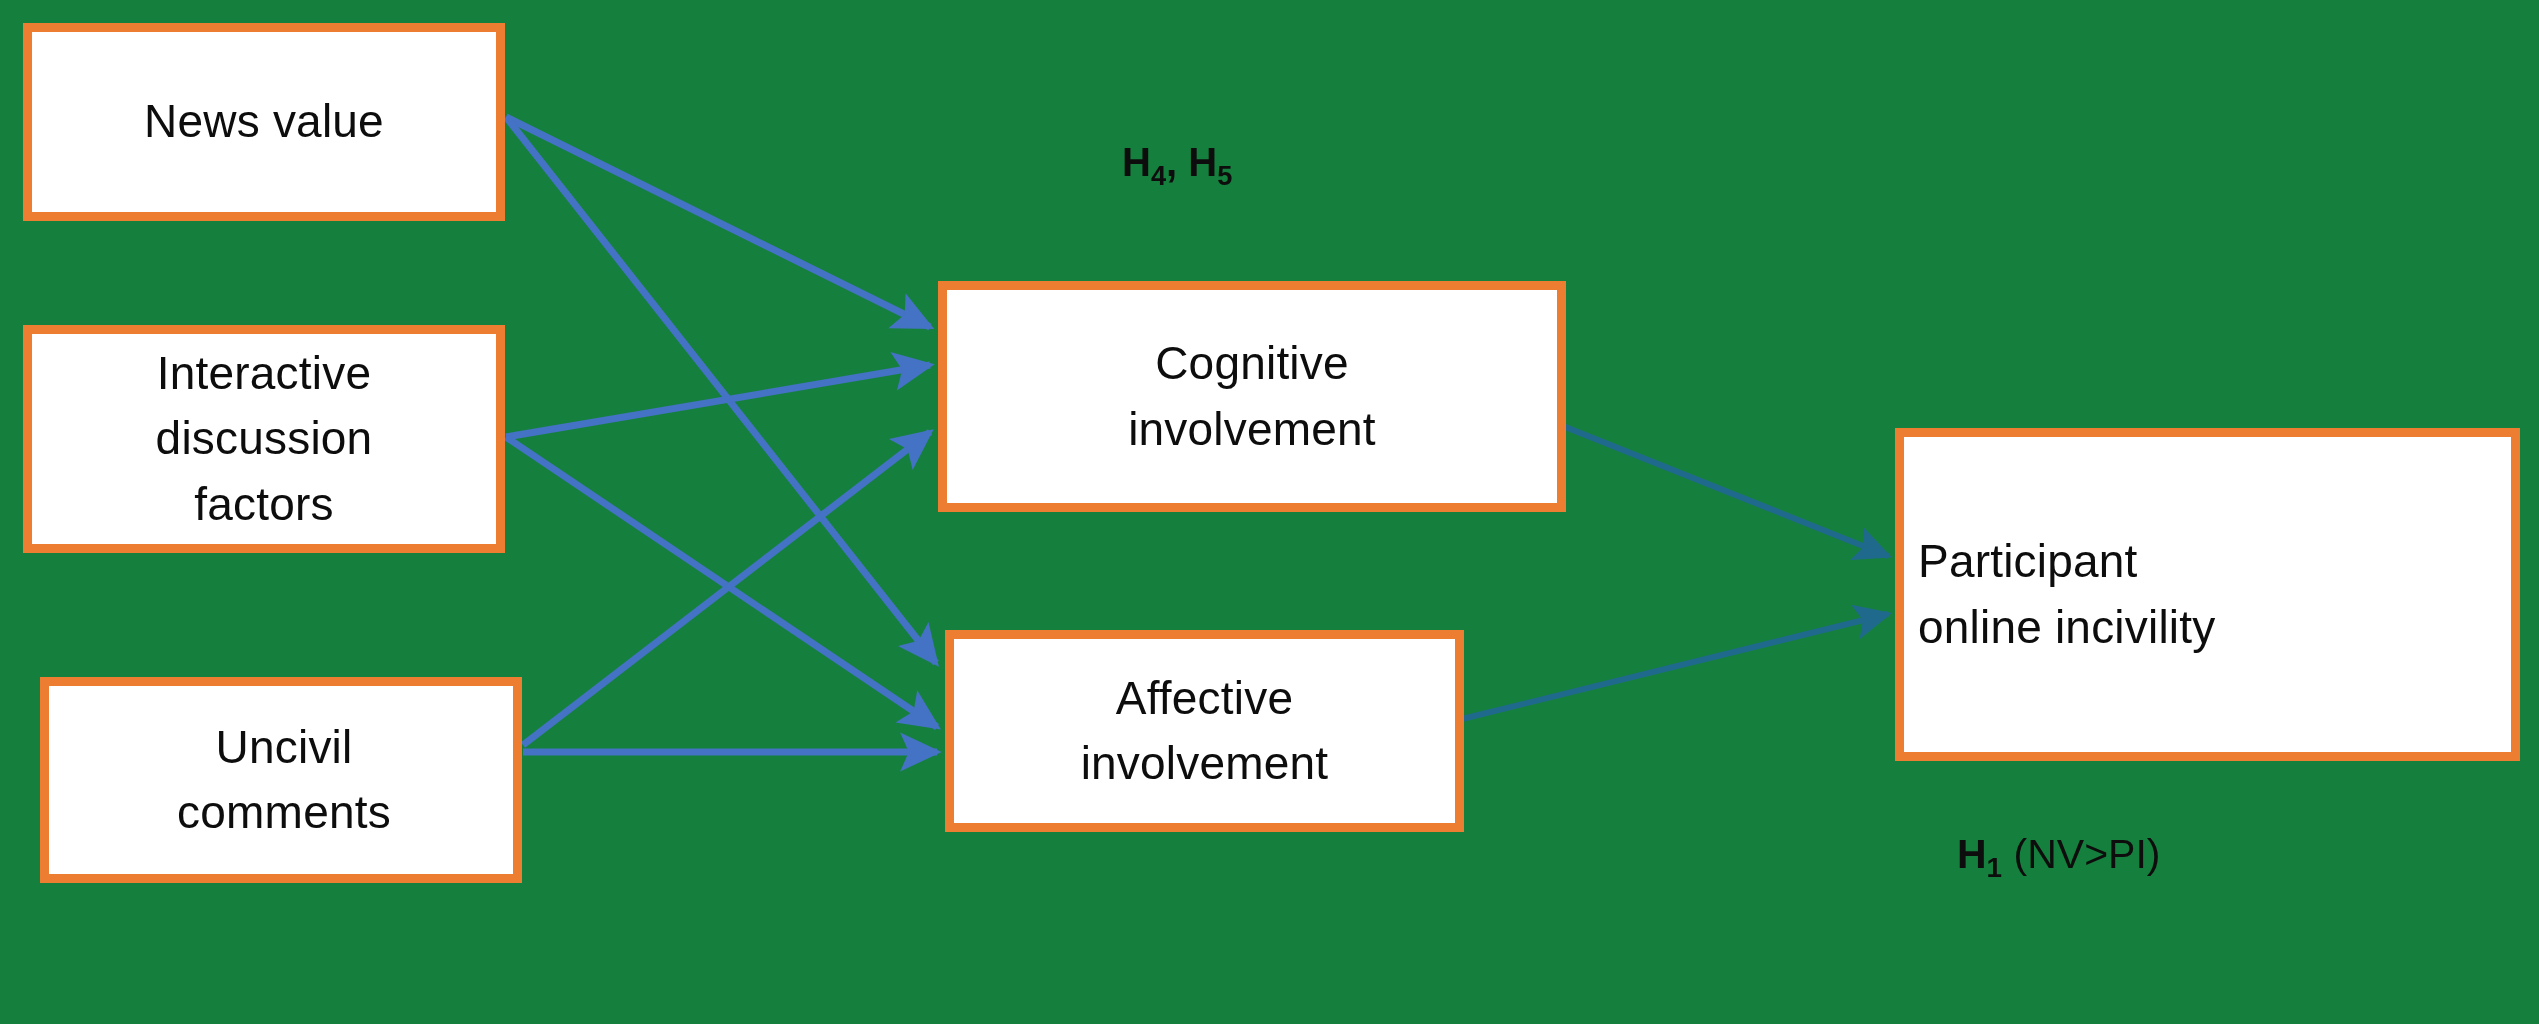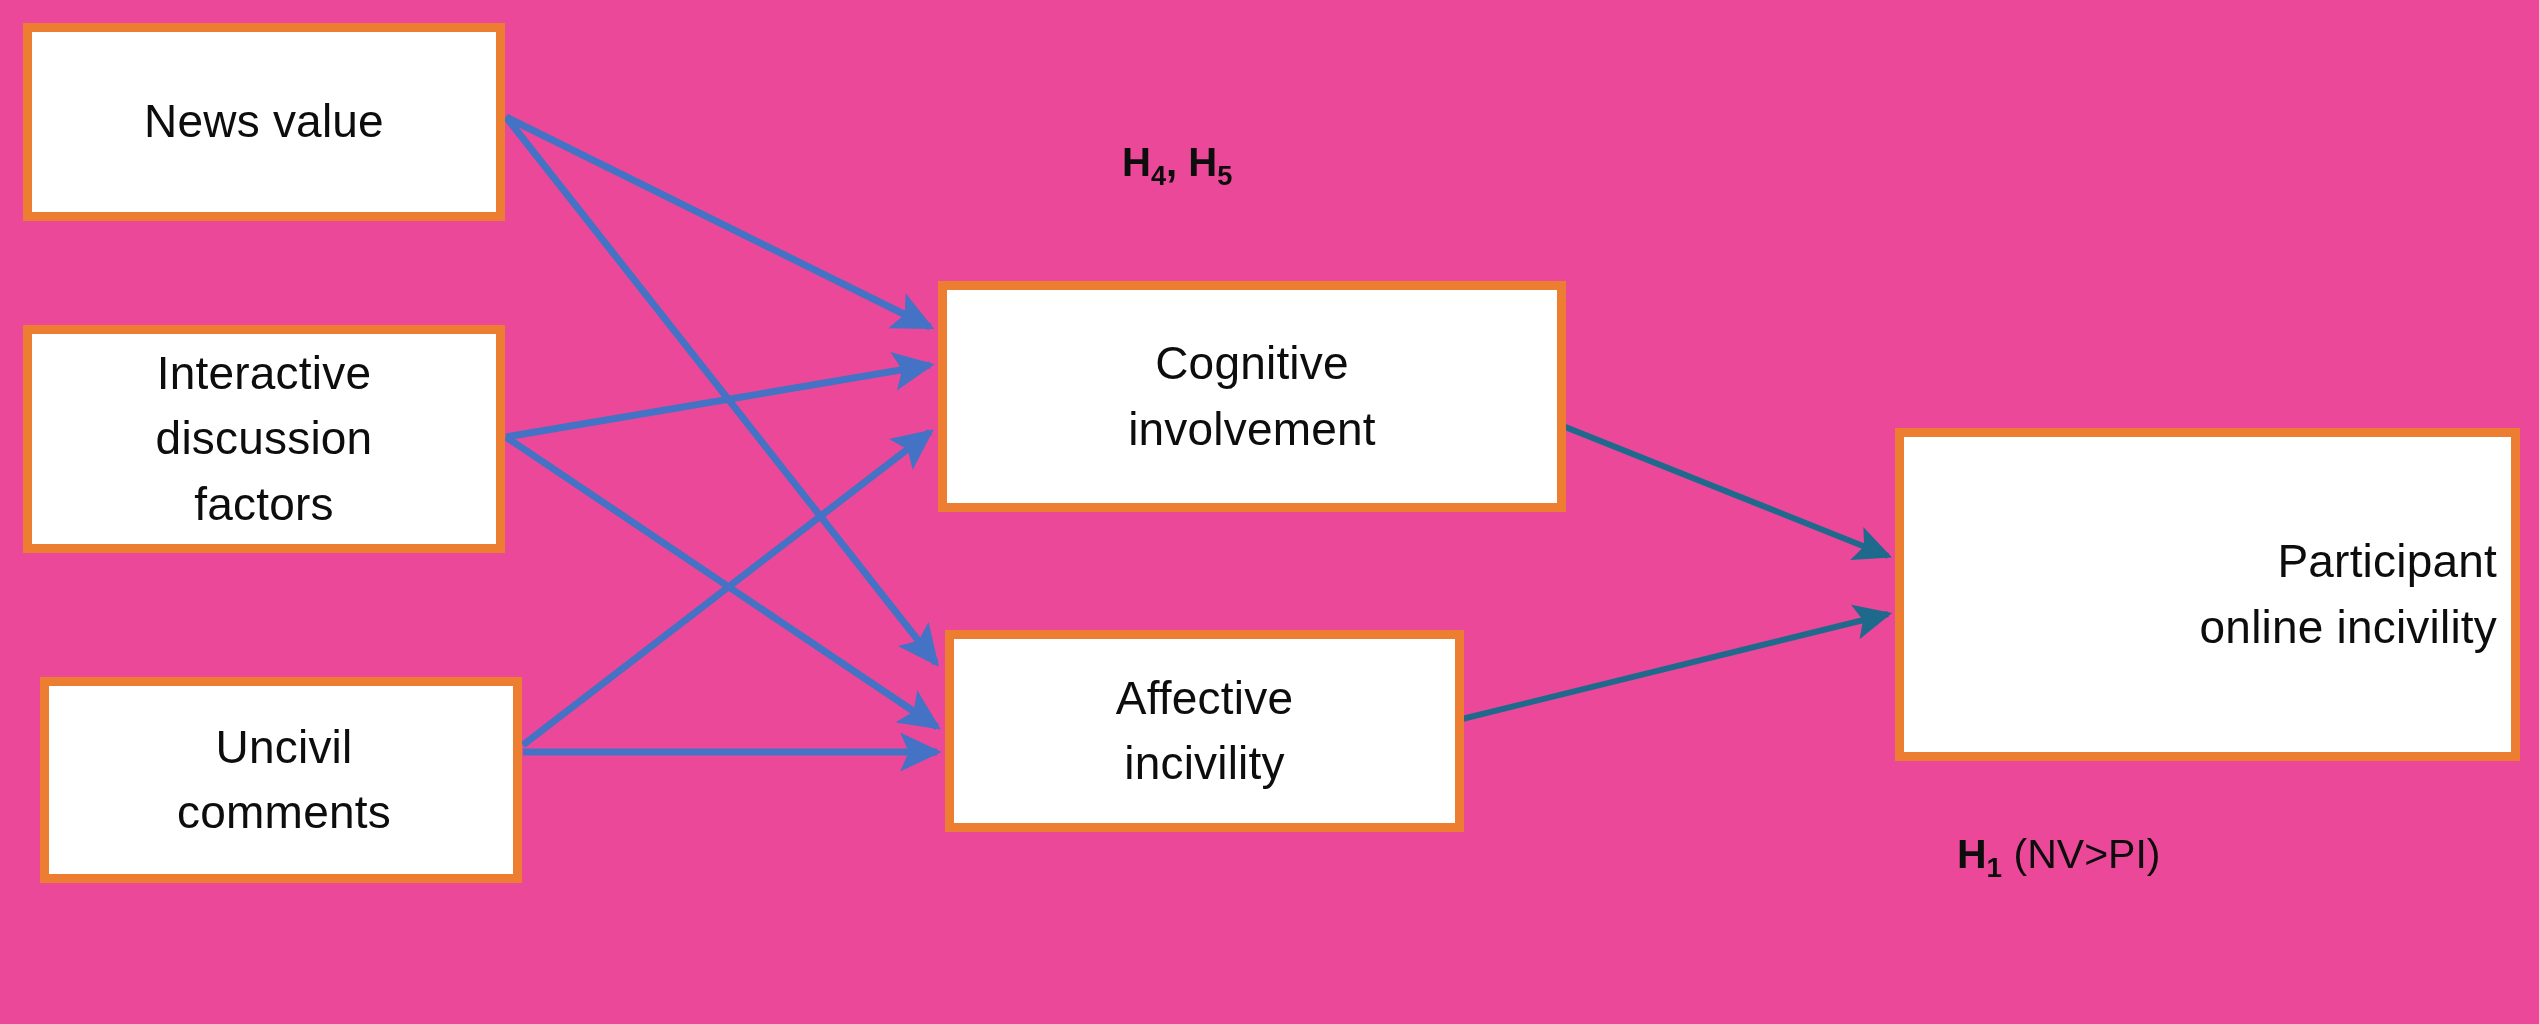--- a/index.html
+++ b/index.html
@@ -8,21 +8,21 @@
     padding: 0;
     background: #ffffff;
   }
   body {
     font-family: "Liberation Sans", sans-serif;
   }
   #canvas {
     position: relative;
     width: 2539px;
     height: 1024px;
-    background: #ec4899;
+    background: #15803d;
     overflow: hidden;
   }
   .node {
     position: absolute;
     box-sizing: border-box;
     background: #ffffff;
     border: 9px solid #ED7D31;
     display: flex;
     align-items: center;
     justify-content: center;
@@ -39,21 +39,21 @@
     padding: 0 14px;
   }
   #node-news-value   { left: 23px;   top: 23px;  width: 482px; height: 198px; }
   #node-idf          { left: 23px;   top: 325px; width: 482px; height: 228px; }
   #node-uncivil      { left: 40px;   top: 677px; width: 482px; height: 206px; padding-left: 6px; }
   #node-cognitive    { left: 938px;  top: 281px; width: 628px; height: 231px; }
   #node-affective    { left: 945px;  top: 630px; width: 519px; height: 202px; }
   #node-participant  { left: 1895px; top: 428px; width: 625px; height: 333px; }
 
   #node-participant .node-label {
-    text-align: right;
+    text-align: left;
     width: 100%;
   }
 
   #edges {
     position: absolute;
     left: 0;
     top: 0;
     width: 2539px;
     height: 1024px;
     z-index: 1;
@@ -128,21 +128,21 @@
 comments</span>
   </div>
 
   <div class="node" id="node-cognitive">
     <span class="node-label">Cognitive
 involvement</span>
   </div>
 
   <div class="node" id="node-affective">
     <span class="node-label">Affective
-incivility</span>
+involvement</span>
   </div>
 
   <div class="node" id="node-participant">
     <span class="node-label">Participant
 online incivility</span>
   </div>
 
   <div class="annot" id="label-h45">
     <span>H</span><sub>4</sub><span>, </span><span>H</span><sub>5</sub>
   </div>

